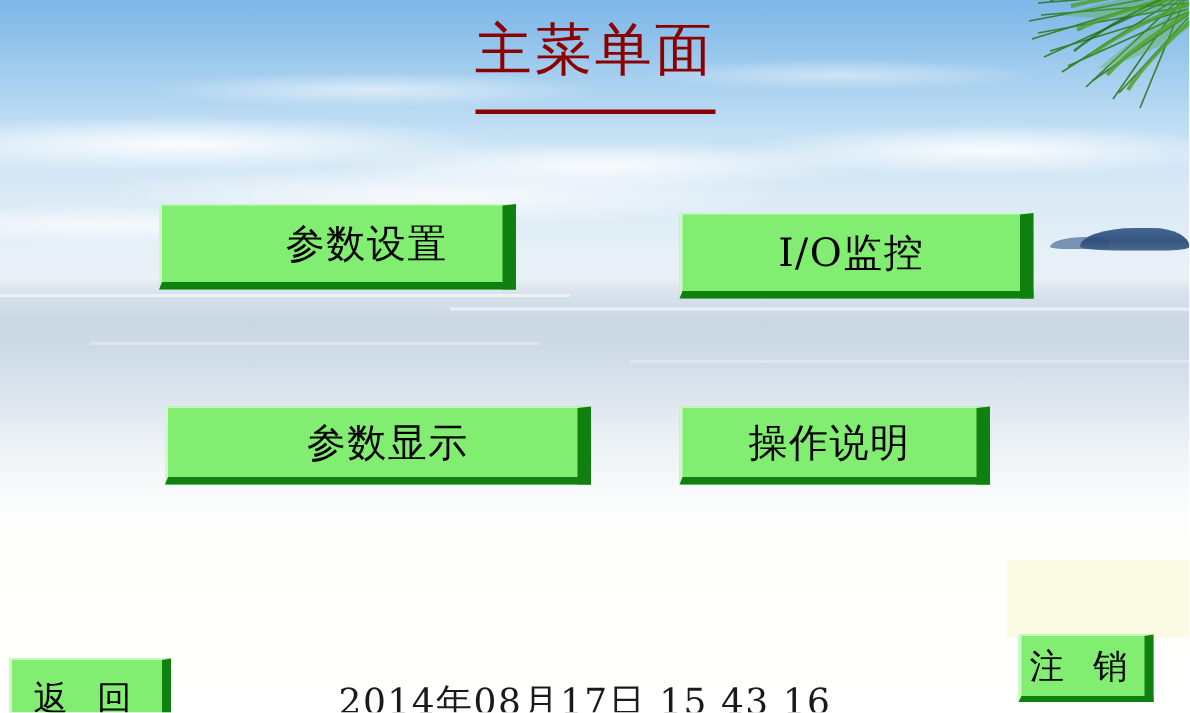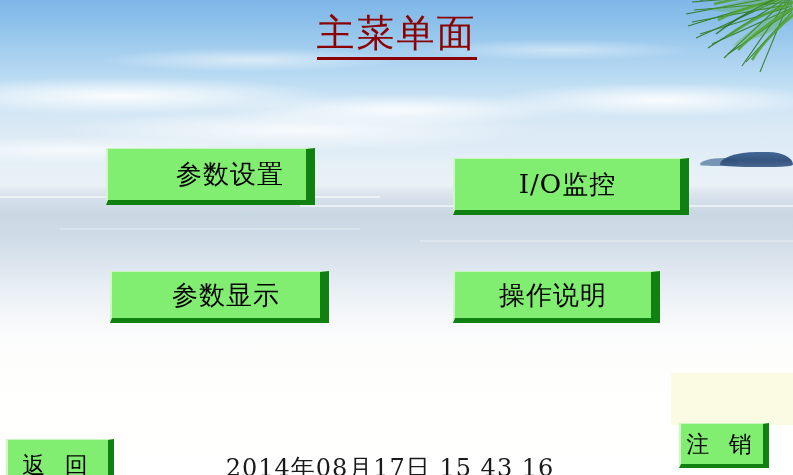--- a/index.html
+++ b/index.html
@@ -115,21 +115,21 @@
     font-family: "DejaVu Serif", "Liberation Serif", serif;
     font-size: 38px;
     line-height: 44px;
     font-weight: 400;
     color: #8b0000;
     letter-spacing: 2px;
     white-space: nowrap;
   }
   .title span {
     border-bottom: 3px solid #8b0000;
-    padding-bottom: 2px;
+    padding-bottom: 18px;
   }
 
   
   .btn {
     position: absolute;
     box-sizing: border-box;
     background: #82ee71;
     color: #000000;
     font-family: "DejaVu Serif", "Liberation Serif", serif;
     display: flex;
@@ -146,23 +146,23 @@
     font-size: 26px;
     letter-spacing: 1px;
   }
   .btn-small {
     font-size: 23px;
     letter-spacing: 6px;
     border-right-width: 6px;
     border-bottom-width: 4px;
   }
 
-  #btn-param-set    { left: 106px; top: 148px; width: 209px; height: 57px; padding-left: 46px; }
-  #btn-io-monitor   { left: 453px; top: 142px; width: 236px; height: 57px; margin-top: 16px; }
-  #btn-param-show   { left: 110px; top: 271px; width: 219px; height: 52px; padding-left: 20px; }
+  #btn-param-set    { left: 106px; top: 136px; width: 238px; height: 57px; padding-left: 46px; }
+  #btn-io-monitor   { left: 453px; top: 142px; width: 236px; height: 57px; }
+  #btn-param-show   { left: 110px; top: 271px; width: 284px; height: 52px; padding-left: 20px; }
   #btn-operation    { left: 453px; top: 271px; width: 207px; height: 52px; }
 
   #btn-return       { left: 6px;   top: 439px; width: 108px; height: 55px; }
   #btn-logout       { left: 679px; top: 423px; width: 90px; height: 45px; }
 
   
   .ivory-panel {
     position: absolute;
     left: 671px;
     top: 373px;

